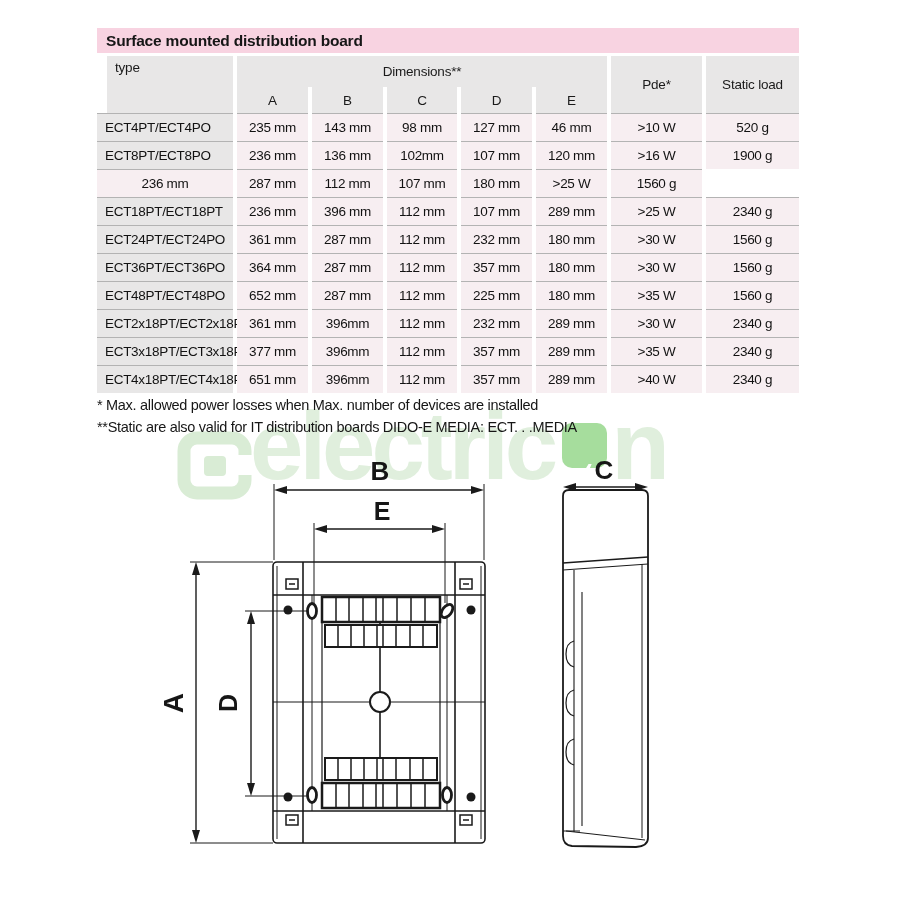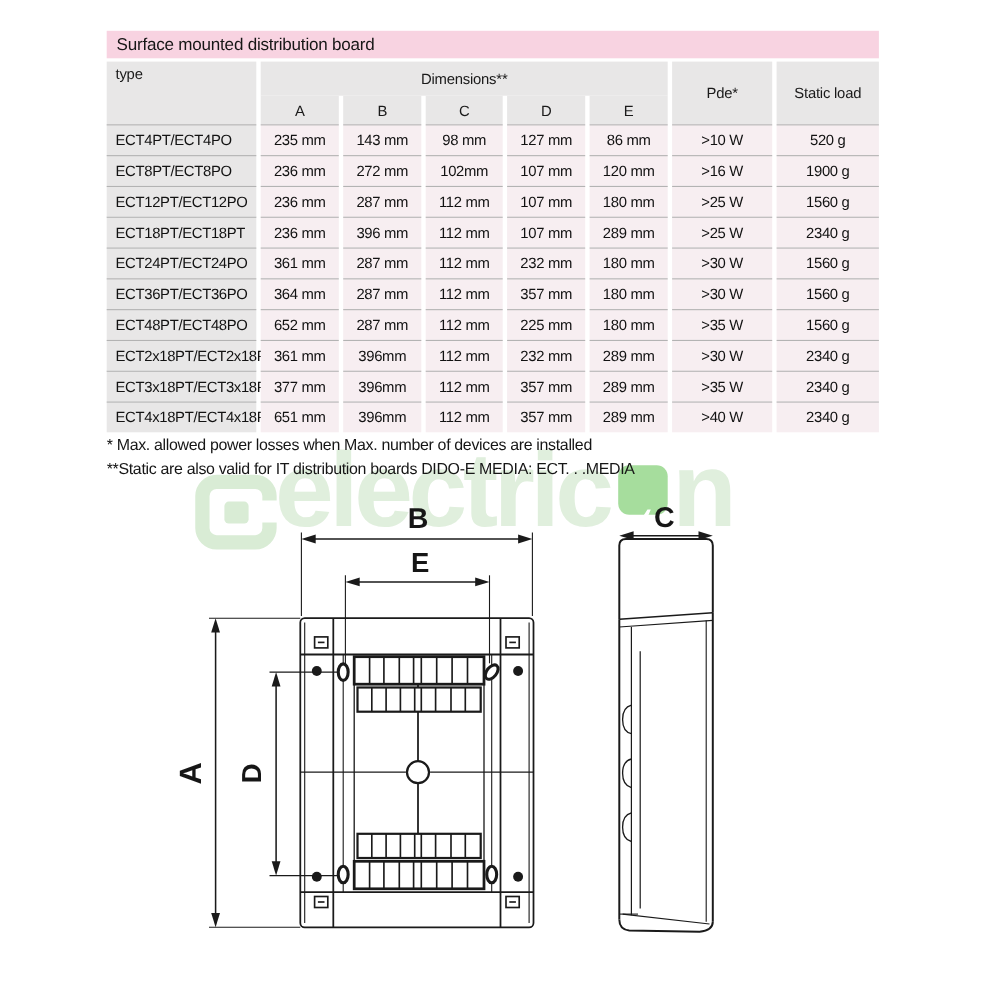--- a/index.html
+++ b/index.html
@@ -8,35 +8,35 @@
     font-family:"Liberation Sans", sans-serif;
     position:relative; overflow:hidden;
     -webkit-font-smoothing:antialiased;
   }
   .viewport { position:relative; width:900px; height:900px; }
 
   
   .table-area { position:absolute; left:97px; top:28px; width:702px; z-index:3; }
   .title-bar {
     background:#f8d3e1; height:25px; line-height:25px;
-    font-weight:normal; font-size:15.5px; color:#161616;
+    font-weight:bold; font-size:15.5px; color:#161616;
     padding-left:9px; letter-spacing:-0.2px;
   }
   .grid8 {
     display:grid;
     grid-template-columns:136px 71px 71px 70px 71px 71px 91px 93px;
     column-gap:4px;
   }
   .thead { grid-template-rows:31px 26px; row-gap:0; margin-top:3px; }
   .hcell {
     background:#e8e7e7; font-size:13.5px; color:#1a1a1a;
     display:flex; align-items:center; justify-content:center;
     letter-spacing:-0.2px;
   }
-  .hcell.h-type   { grid-column:1; grid-row:1 / 3; justify-content:flex-start; align-items:flex-start; padding:4px 0 0 8px; }
+  .hcell.h-type   { grid-column:1; grid-row:1 / 3; justify-content:flex-start; align-items:flex-start; padding:4px 0 0 8px;margin-left:10px; }
   .hcell.h-dims   { grid-column:2 / 7; grid-row:1; }
   .hcell.h-pde    { grid-column:7; grid-row:1 / 3; }
   .hcell.h-static { grid-column:8; grid-row:1 / 3;text-align:center; }
   .hcell.h-sub    { grid-row:2; }
   .row { height:28px; }
   .cell {
     background:#f7eef1; border-top:1px solid #b3b3b3;
     display:flex; align-items:center; justify-content:center;
     font-size:13.5px; color:#121212; letter-spacing:-0.3px; white-space:nowrap;
   }
@@ -79,36 +79,35 @@
       <div class="hcell h-sub" style="grid-column:6">E</div>
     </div>
 
     <div id="table-rows">
         <div class="grid8 row">
       <div class="cell type-col">ECT4PT/ECT4PO</div>
       <div class="cell">235 mm</div>
       <div class="cell">143 mm</div>
       <div class="cell">98 mm</div>
       <div class="cell">127 mm</div>
-      <div class="cell">86 mm</div>
+      <div class="cell">46 mm</div>
       <div class="cell">&gt;10 W</div>
       <div class="cell">520 g</div>
     </div>
         <div class="grid8 row">
       <div class="cell type-col">ECT8PT/ECT8PO</div>
       <div class="cell">236 mm</div>
-      <div class="cell">272 mm</div>
+      <div class="cell">136 mm</div>
       <div class="cell">102mm</div>
       <div class="cell">107 mm</div>
       <div class="cell">120 mm</div>
       <div class="cell">&gt;16 W</div>
       <div class="cell">1900 g</div>
     </div>
         <div class="grid8 row">
-      <div class="cell type-col">ECT12PT/ECT12PO</div>
       <div class="cell">236 mm</div>
       <div class="cell">287 mm</div>
       <div class="cell">112 mm</div>
       <div class="cell">107 mm</div>
       <div class="cell">180 mm</div>
       <div class="cell">&gt;25 W</div>
       <div class="cell">1560 g</div>
     </div>
         <div class="grid8 row">
       <div class="cell type-col">ECT18PT/ECT18PT</div>

